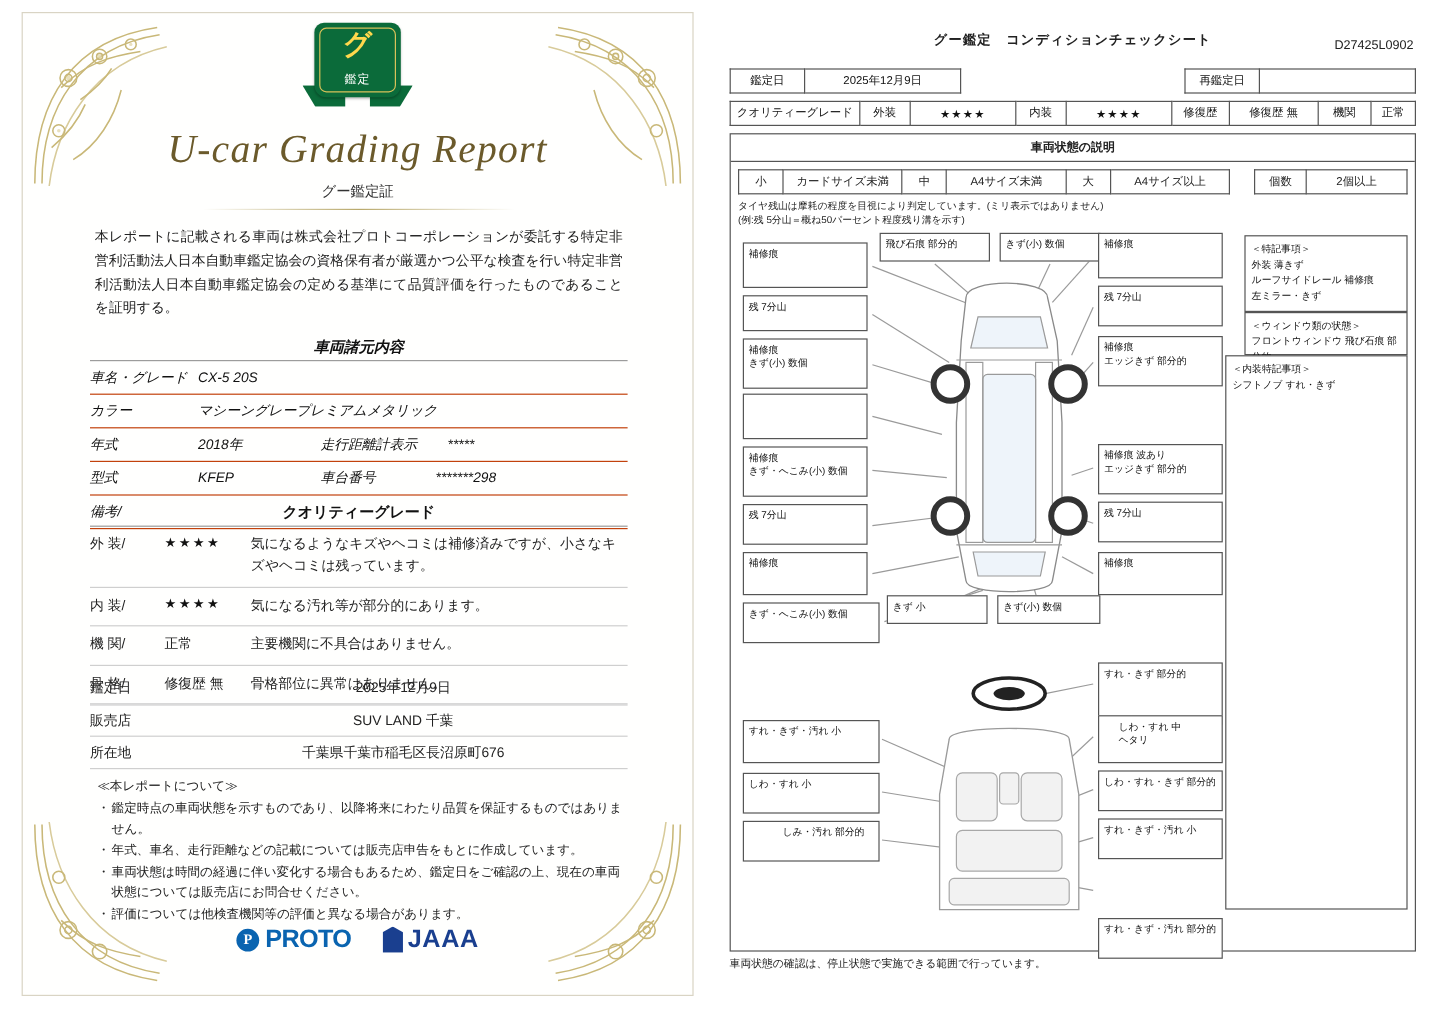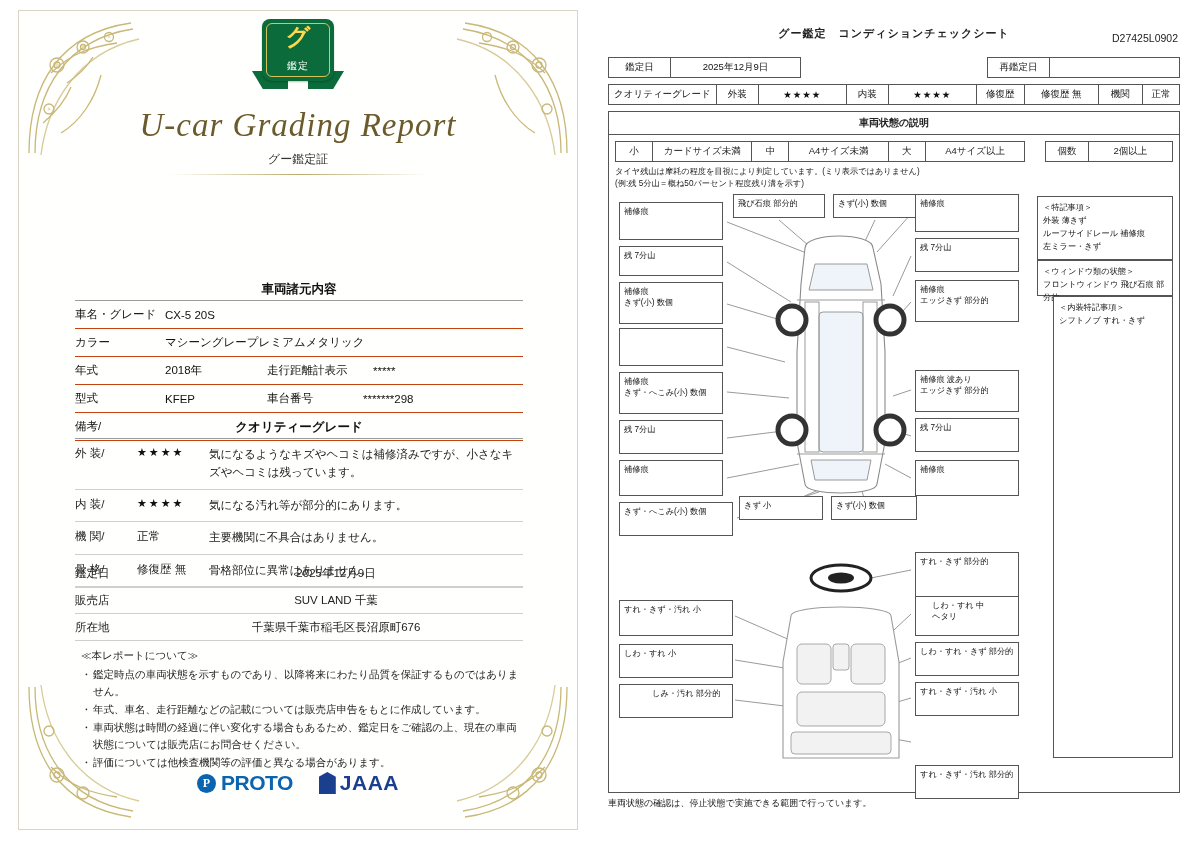--- a/index.html
+++ b/index.html
@@ -236,22 +236,23 @@
       <div class="shield">
         <div class="g">グ</div>
         <div class="kantei">鑑定</div>
       </div>
     </div>
 
     <div class="title-script">U-car Grading Report</div>
     <div class="subtitle">グー鑑定証</div>
     <div class="divider-top"></div>
 
-
-    <div class="blk" style="top:270px;">
+    <div class="intro">本レポートに記載される車両は株式会社プロトコーポレーションが委託する特定非営利活動法人日本自動車鑑定協会の資格保有者が厳選かつ公平な検査を行い特定非営利活動法人日本自動車鑑定協会の定める基準にて品質評価を行ったものであることを証明する。</div>
+
+    <div class="blk" style="top:270px;font-style:italic;">
       <div class="sec-head">車両諸元内容</div>
       <div class="hr"></div>
       <div class="row">
         <div class="lbl">車名・グレード</div>
         <div class="val ind">CX-5 20S</div>
       </div>
       <div class="row">
         <div class="lbl">カラー</div>
         <div class="val ind">マシーングレープレミアムメタリック</div>
       </div>
@@ -507,21 +508,21 @@
         <div class="memo" style="top:4px; width:136px; height:64px;">
           <div>＜特記事項＞</div>
           <div>外装 薄きず</div>
           <div>ルーフサイドレール 補修痕</div>
           <div>左ミラー・きず</div>
         </div>
         <div class="memo" style="top:68px; width:136px; height:36px;">
           <div>＜ウィンドウ類の状態＞</div>
           <div>フロントウィンドウ 飛び石痕 部分的</div>
         </div>
-        <div class="memo" style="top:104px; width:120px; height:462px;">
+        <div class="memo" style="top:104px; width:152px; height:462px;">
           <div>＜内装特記事項＞</div>
           <div>シフトノブ すれ・きず</div>
         </div>
       </div>
     </div>
 
     <div class="footer-note">車両状態の確認は、停止状態で実施できる範囲で行っています。</div>
   </div>
 </div>
 

